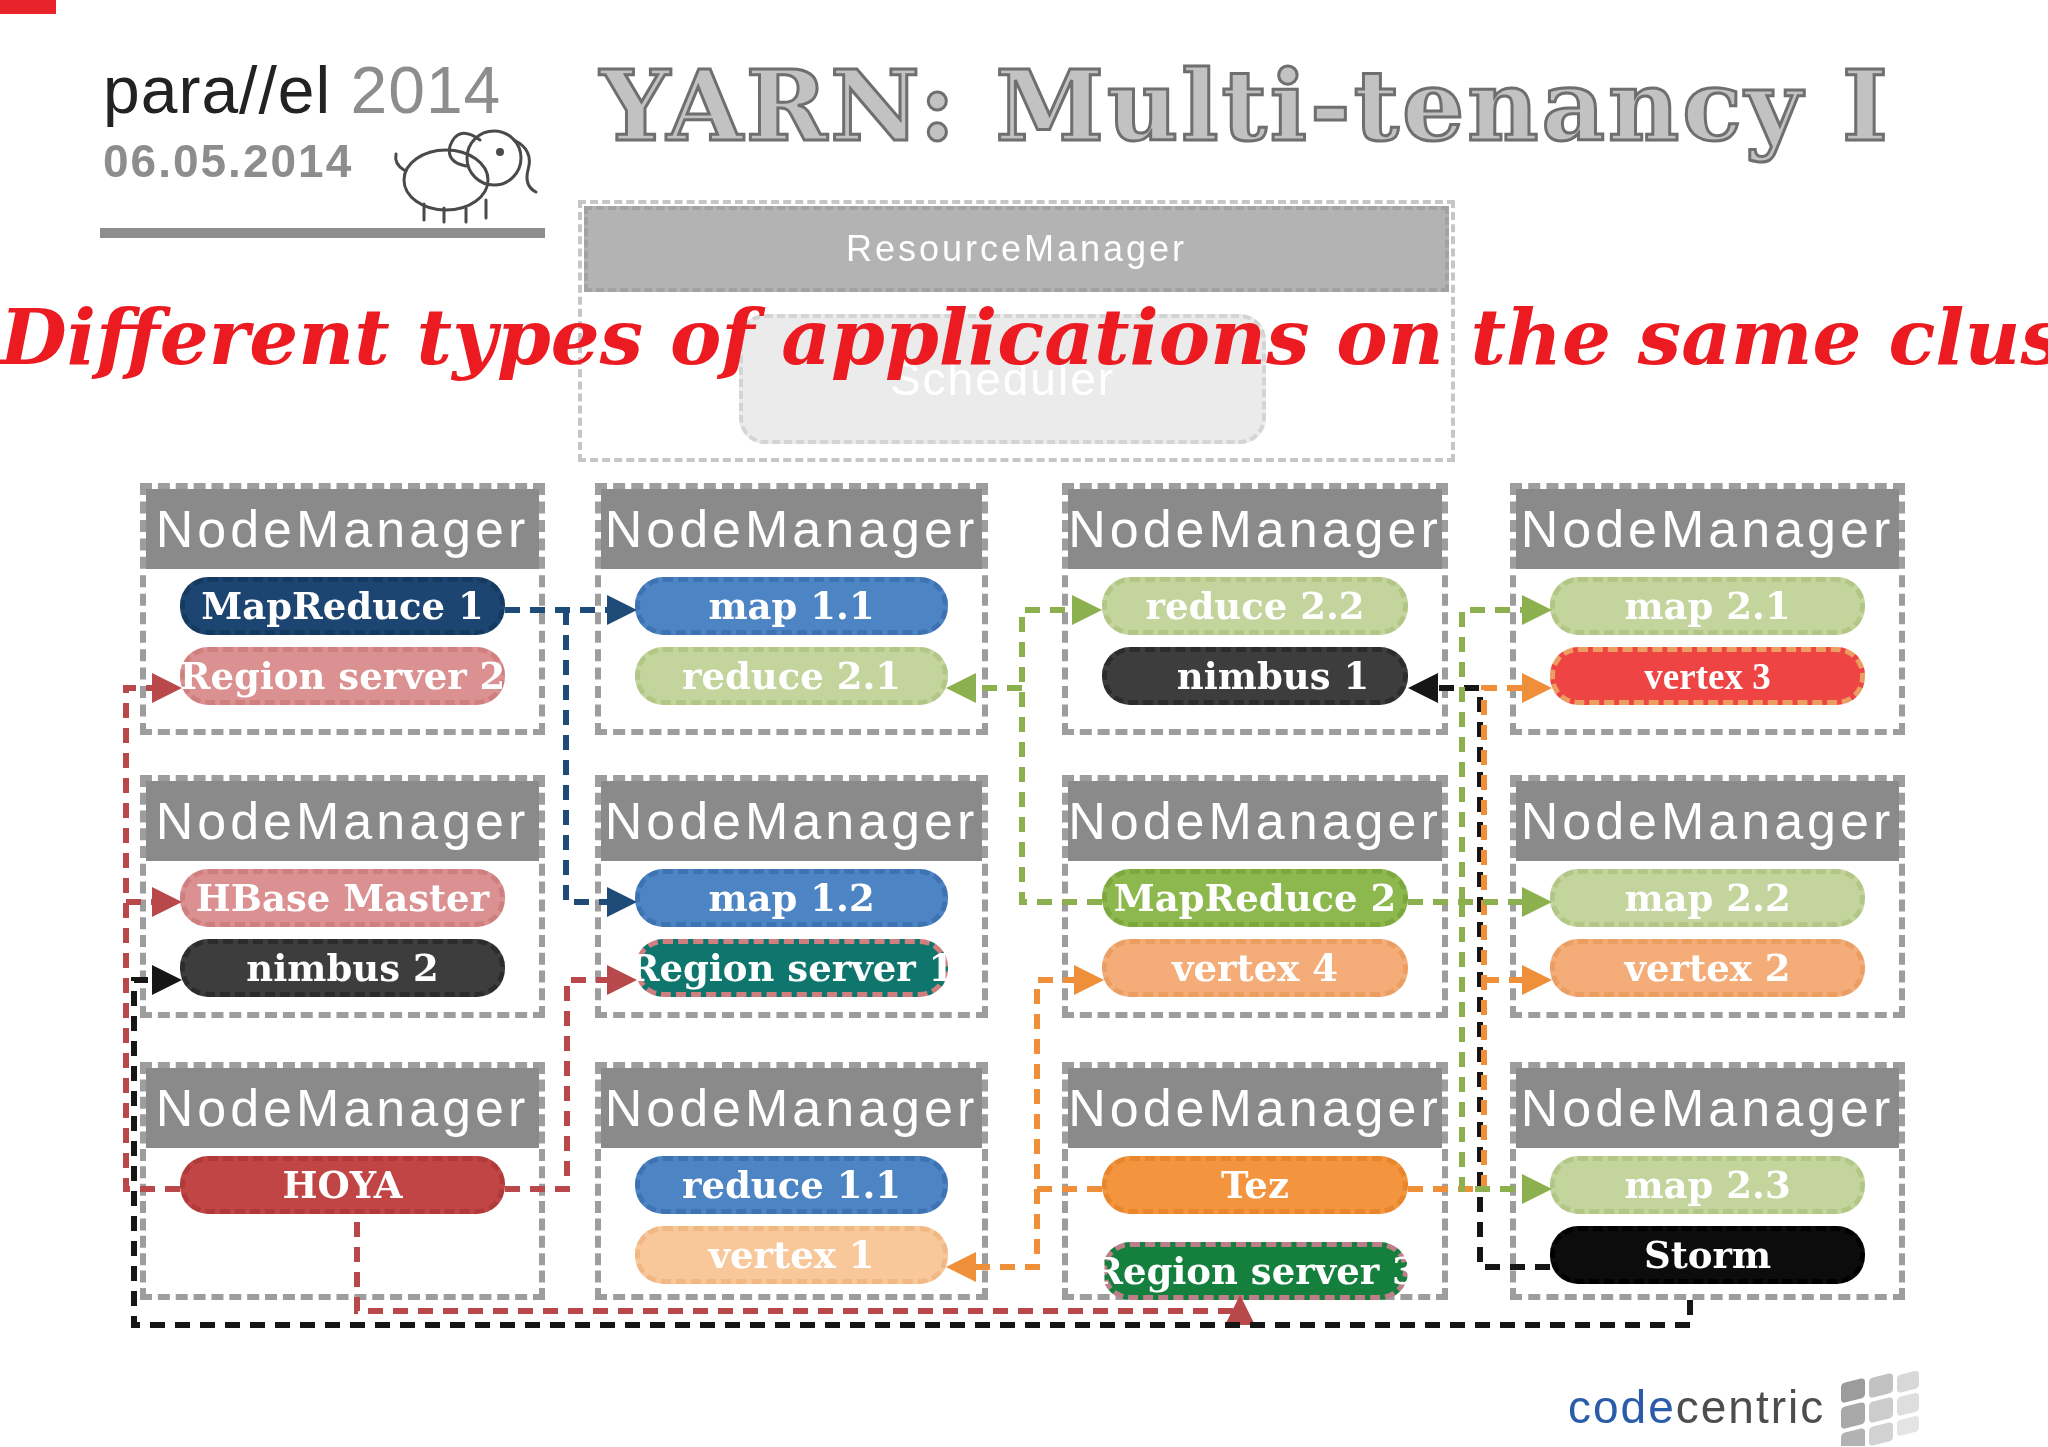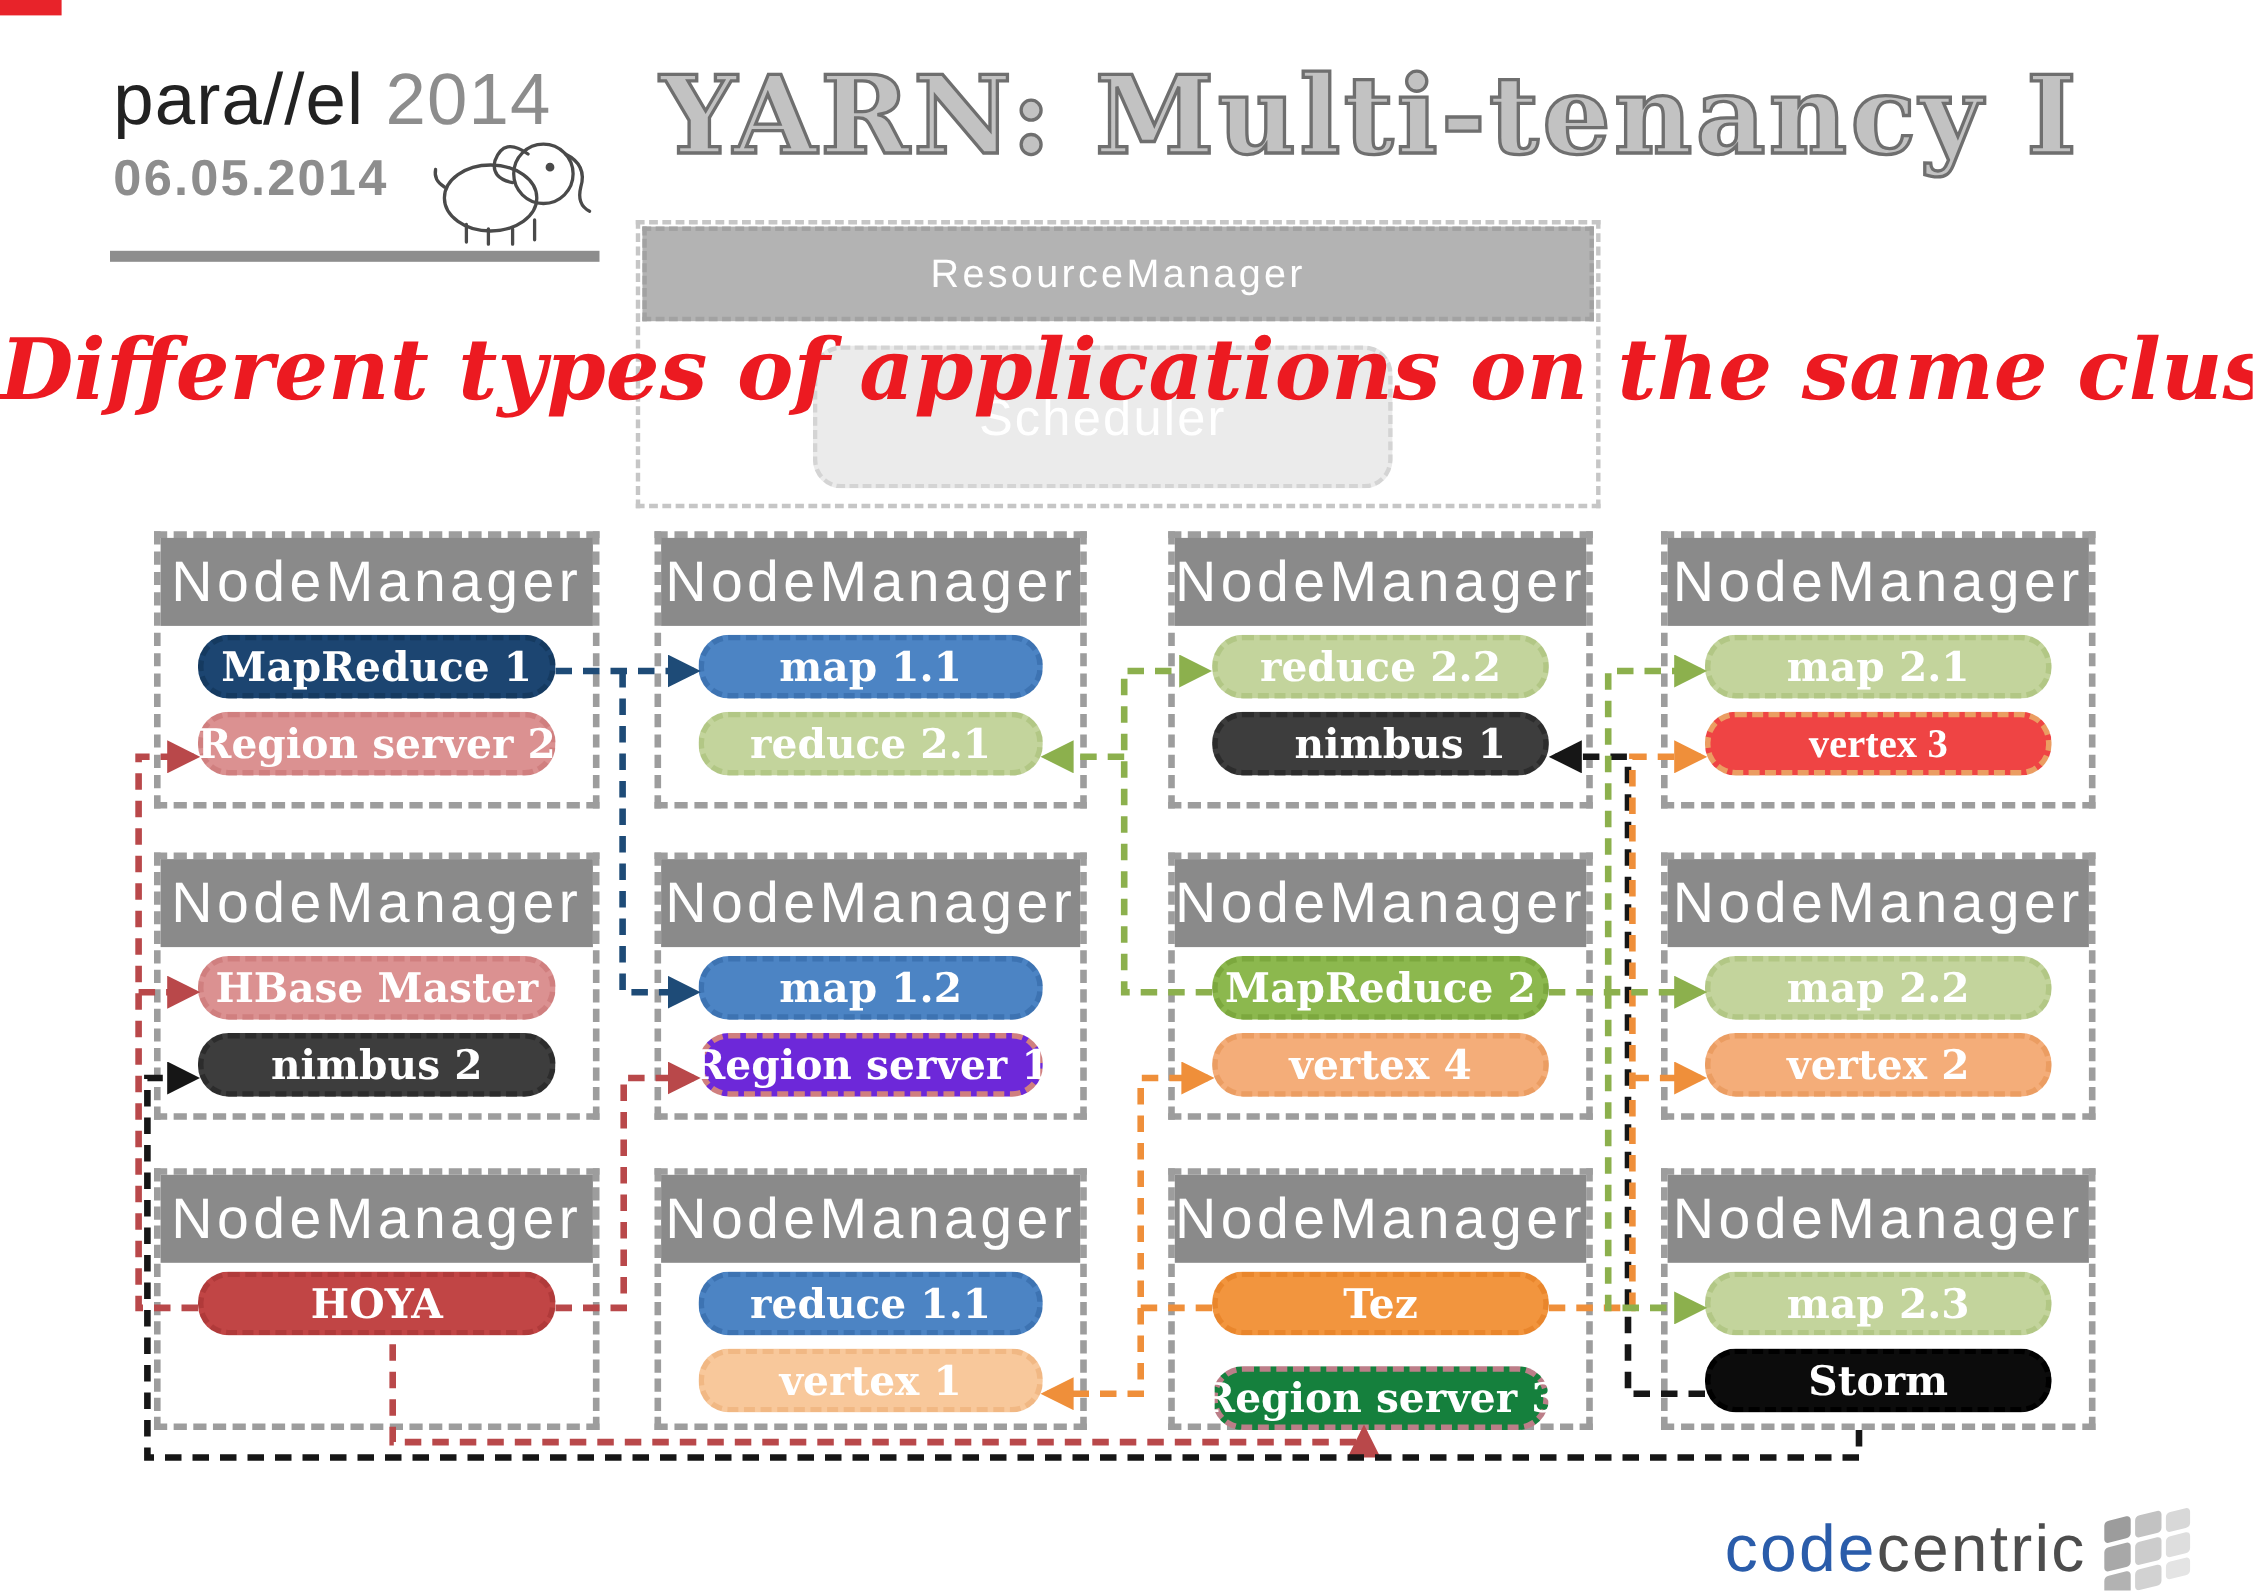--- a/index.html
+++ b/index.html
@@ -43,21 +43,21 @@
   .blk{height:58px;border-radius:28px;border:5px dashed transparent;box-sizing:border-box;
        display:flex;align-items:center;justify-content:center;
        font-family:"DejaVu Serif",serif;font-weight:bold;font-size:37px;color:#fff;white-space:nowrap;}
 
   
   .wires{position:absolute;left:0;top:0;z-index:5;pointer-events:none;}
   .wires polyline{fill:none;stroke-width:6px;stroke-dasharray:15 10;}
 
   
   .footer-logo{position:absolute;left:1568px;top:1368px;display:flex;align-items:center;z-index:2;}
-  .footer-text{font-size:60px;letter-spacing:2px;}
+  .footer-text{font-size:46px;letter-spacing:2px;}
   .footer-blue{color:#2a5caa;}
   .footer-gray{color:#4d4d4d;}
   .sail{margin-left:14px;}
 </style>
 </head>
 <body>
 
 <div class="slide">
 
   <div class="corner-mark"></div>
@@ -121,21 +121,21 @@
     <div class="nm-header">NodeManager</div>
     <div class="nm-body">
           <div class="blk" style="background: rgb(219, 145, 145); border-color: rgb(208, 127, 127);">HBase Master</div>
           <div class="blk" style="background: rgb(61, 61, 61); border-color: rgb(44, 44, 44);">nimbus 2</div>
         </div>
   </div>
       <div class="nm" style="left: 595px; top: 775px; width: 393px; height: 243px;">
     <div class="nm-header">NodeManager</div>
     <div class="nm-body">
           <div class="blk" style="background: rgb(76, 132, 196); border-color: rgb(61, 115, 178);">map 1.2</div>
-          <div class="blk" style="background: #6d28d9; border-color: rgb(208, 127, 127);">Region server 1</div>
+          <div class="blk" style="background: #0f766e; border-color: rgb(208, 127, 127);">Region server 1</div>
         </div>
   </div>
       <div class="nm" style="left: 1062px; top: 775px; width: 386px; height: 243px;">
     <div class="nm-header">NodeManager</div>
     <div class="nm-body">
           <div class="blk" style="background: rgb(140, 184, 78); border-color: rgb(124, 168, 62);">MapReduce 2</div>
           <div class="blk" style="background: rgb(244, 173, 121); border-color: rgb(235, 157, 98);">vertex 4</div>
         </div>
   </div>
       <div class="nm" style="left: 1510px; top: 775px; width: 395px; height: 243px;">

